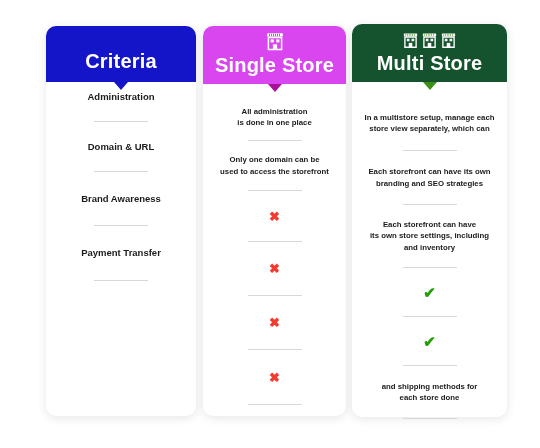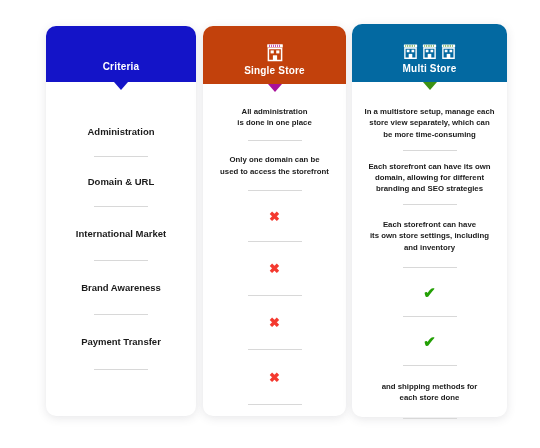--- a/index.html
+++ b/index.html
@@ -59,31 +59,31 @@
   }
   .head-criteria {
     top: 0;
     height: 56px;
     background: #1414c8;
     padding-bottom: 10px;
   }
   .head-single {
     top: 0;
     height: 58px;
-    background: #c2410c;
+    background: #d946ef;
     padding-bottom: 8px;
   }
   .head-multi {
     top: 0;
     height: 58px;
-    background: #0369a1;
+    background: #14532d;
     padding-bottom: 8px;
   }
   .head-title {
-    font-size: 10px;
+    font-size: 20px;
     font-weight: bold;
     letter-spacing: 0.2px;
     line-height: 1.1;
   }
   .pointer {
     position: absolute;
     left: 50%;
     transform: translateX(-50%);
     width: 0;
     height: 0;
@@ -110,21 +110,21 @@
     margin-bottom: 3px;
   }
   .store-ico { display: block; }
 
   .rows {
     position: absolute;
     left: 0;
     width: 100%;
     box-sizing: border-box;
   }
-  .rows-criteria { top: 82px; }
+  .rows-criteria { top: 47px; }
   .rows-single { top: 68px; }
   .rows-multi { top: 72px; }
 
   .row {
     display: flex;
     flex-direction: column;
     align-items: center;
     justify-content: center;
     box-sizing: border-box;
     padding: 0 8px;
@@ -182,26 +182,20 @@
       </div>
 
       <div class="row-block">
         <div class="row" style="height:49px">
           <div class="row-text criteria-label">Domain &amp; URL</div>
         </div>
         <div class="divider"></div>
       </div>
 
 
-      <div class="row-block">
-        <div class="row" style="height:53px">
-          <div class="row-text criteria-label">International Market</div>
-        </div>
-        <div class="divider"></div>
-      </div>
 
       <div class="row-block">
         <div class="row" style="height:53px">
           <div class="row-text criteria-label">Brand Awareness</div>
         </div>
         <div class="divider"></div>
       </div>
 
       <div class="row-block">
         <div class="row" style="height:54px">
@@ -335,29 +329,27 @@
       </span>
       <span class="head-title">Multi Store</span>
     </div>
     <div class="pointer pointer-multi"></div>
     <div class="rows rows-multi">
 
       <div class="row-block">
         <div class="row" style="height:54px">
           <div class="row-text cell-text">In a multistore setup, manage each</div>
           <div class="row-text cell-text">store view separately, which can</div>
-          <div class="row-text cell-text">be more time-consuming</div>
         </div>
         <div class="divider"></div>
       </div>
 
       <div class="row-block">
         <div class="row" style="height:53px">
           <div class="row-text cell-text">Each storefront can have its own</div>
-          <div class="row-text cell-text">domain, allowing for different</div>
           <div class="row-text cell-text">branding and SEO strategies</div>
         </div>
         <div class="divider"></div>
       </div>
 
       <div class="row-block">
         <div class="row" style="height:62px">
           <div class="row-text cell-text">Each storefront can have</div>
           <div class="row-text cell-text">its own store settings, including</div>
           <div class="row-text cell-text">and inventory</div>

